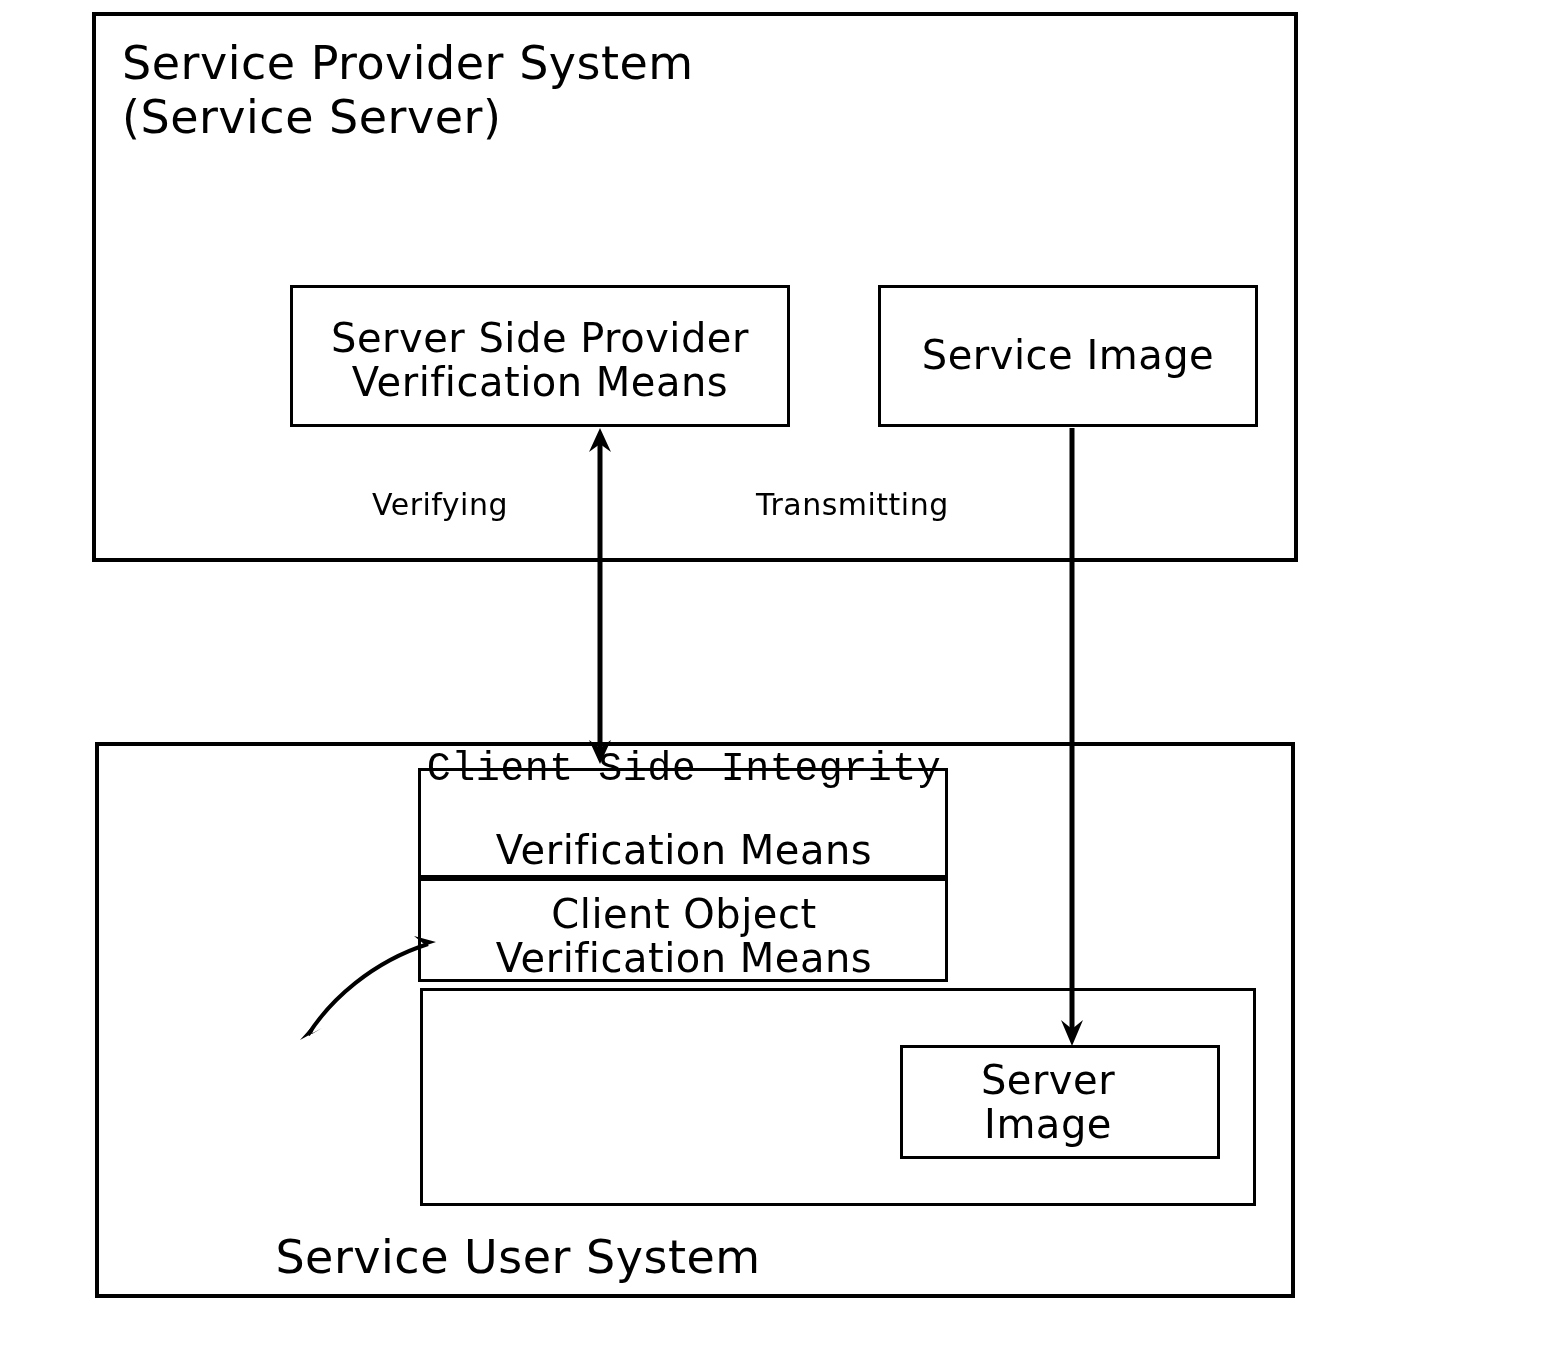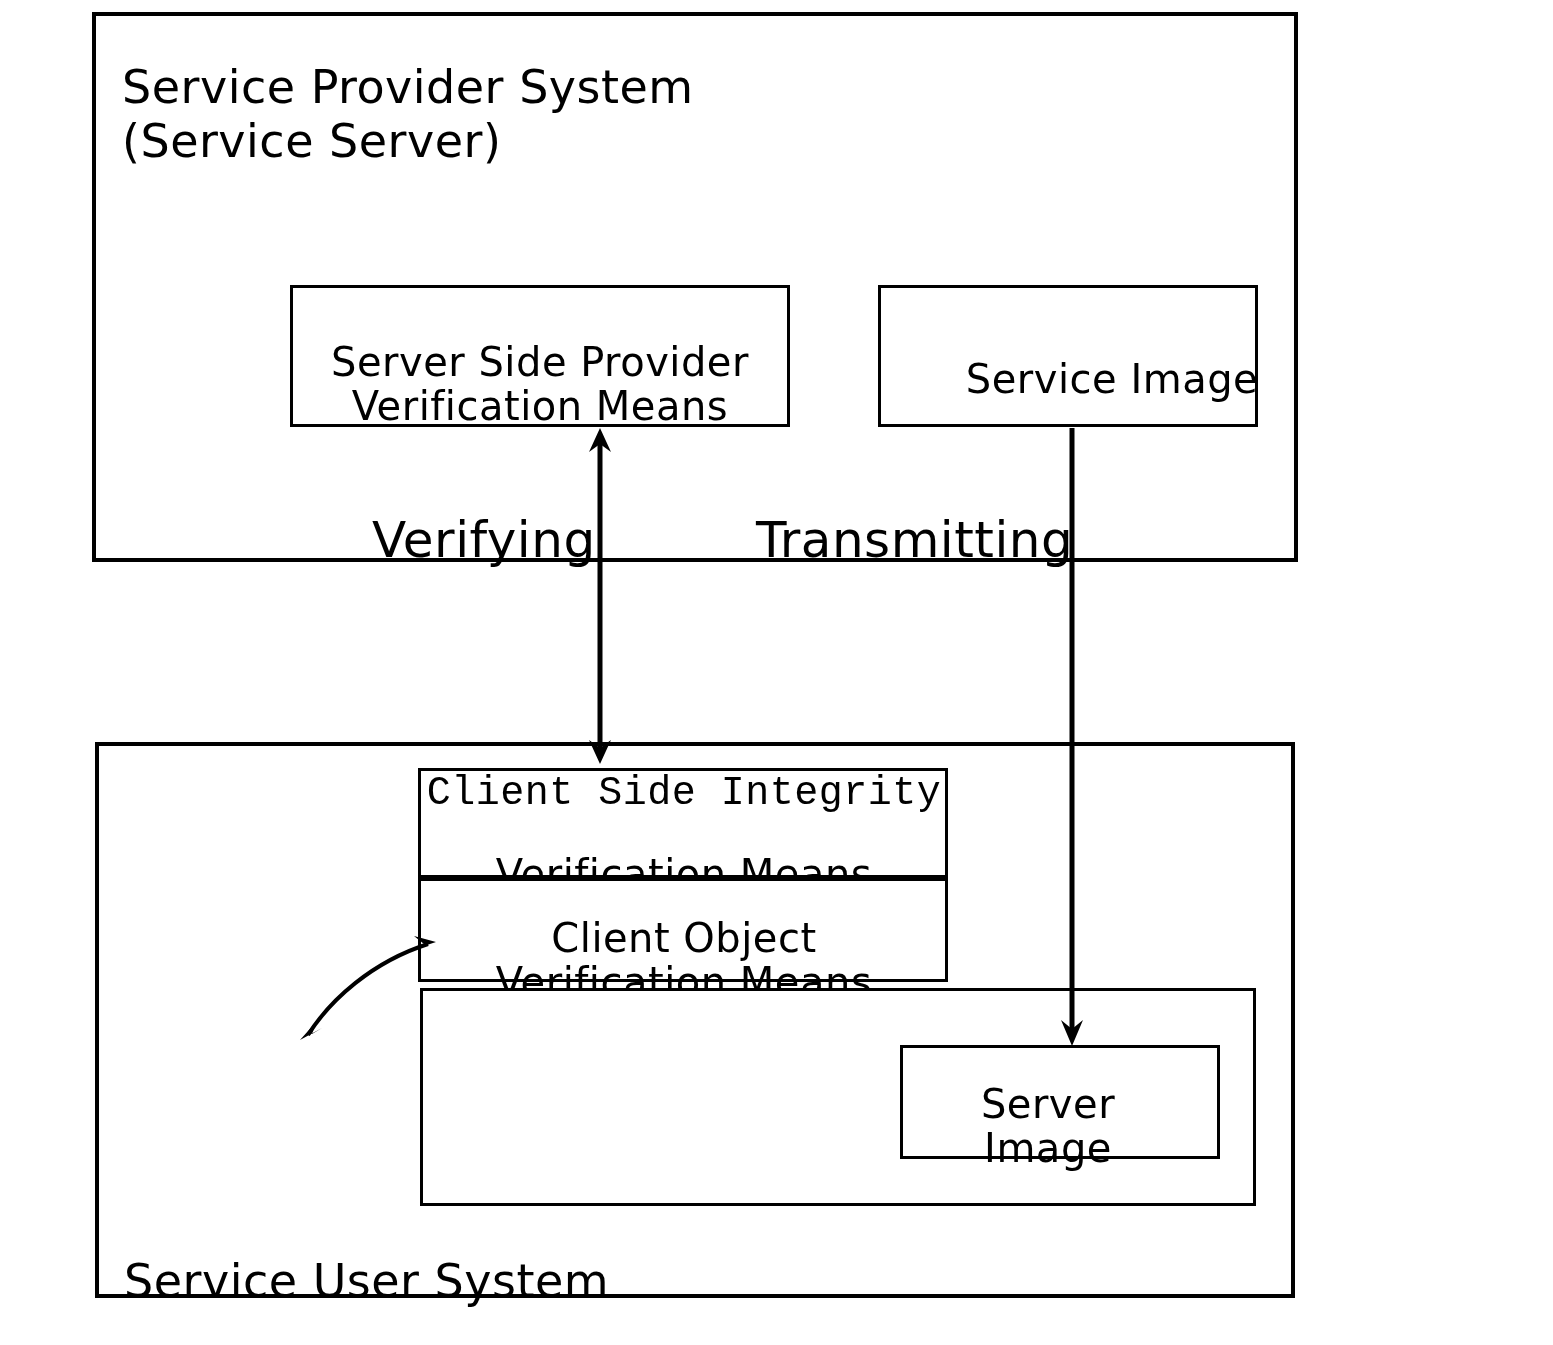--- a/index.html
+++ b/index.html
@@ -3,67 +3,67 @@
 <meta charset="utf-8">
 <style>
   html,body{margin:0;padding:0;background:#ffffff;}
   body{width:1553px;height:1345px;position:relative;overflow:hidden;
        font-family:"DejaVu Sans","Liberation Sans",sans-serif;color:#000;}
   .stage{position:absolute;left:0;top:0;width:1553px;height:1345px;}
 
   .container{position:absolute;border:4px solid #000;box-sizing:border-box;background:transparent;}
   .box{position:absolute;border:3px solid #000;box-sizing:border-box;background:#fff;}
 
-  .txt{position:absolute;white-space:pre;line-height:1.12;letter-spacing:0.5px;margin-top:24px;}
+  .txt{position:absolute;white-space:pre;line-height:1.12;letter-spacing:0.5px;}
   .center{text-align:center;}
   .left{text-align:left;}
 
   .big{font-size:46px;}
   .mid{font-size:40px;}
-  .lbl{font-size:50px;}
+  .lbl{font-size:30px;}
 
   svg.overlay{position:absolute;left:0;top:0;width:1553px;height:1345px;overflow:visible;}
 </style>
 </head>
 <body>
 
 <div class="stage">
 
   <div class="container" style="left:92px;top:12px;width:1206px;height:550px;"></div>
 
   <div class="txt big left" style="left:122px;top:38px;width:900px;">Service Provider System</div>
   <div class="txt big left" style="left:122px;top:92px;width:900px;">(Service Server)</div>
 
   <div class="box" style="left:290px;top:285px;width:500px;height:142px;"></div>
   <div class="txt mid center" style="left:280px;top:316px;width:520px;">Server Side Provider</div>
   <div class="txt mid center" style="left:280px;top:360px;width:520px;">Verification Means</div>
 
   <div class="box" style="left:878px;top:285px;width:380px;height:142px;"></div>
-  <div class="txt mid center" style="left:878px;top:333px;width:380px;padding-left:44px;">Service Image</div>
+  <div class="txt mid center" style="left:878px;top:333px;width:380px;">Service Image</div>
 
   <div class="txt lbl left" style="left:372px;top:488px;width:240px;">Verifying</div>
   <div class="txt lbl left" style="left:756px;top:488px;width:320px;">Transmitting</div>
 
   <div class="container" style="left:95px;top:742px;width:1200px;height:556px;"></div>
 
   <div class="box" style="left:418px;top:768px;width:530px;height:110px;"></div>
   <div class="txt mid center" style="left:414px;top:748px;width:540px;font-family:Liberation Mono, monospace;">Client Side Integrity</div>
   <div class="txt mid center" style="left:414px;top:828px;width:540px;">Verification Means</div>
 
   <div class="box" style="left:418px;top:878px;width:530px;height:104px;"></div>
   <div class="txt mid center" style="left:414px;top:892px;width:540px;">Client Object</div>
   <div class="txt mid center" style="left:414px;top:936px;width:540px;">Verification Means</div>
 
   <div class="box" style="left:420px;top:988px;width:836px;height:218px;"></div>
 
   <div class="box" style="left:900px;top:1045px;width:320px;height:114px;"></div>
   <div class="txt mid center" style="left:888px;top:1058px;width:320px;">Server</div>
   <div class="txt mid center" style="left:888px;top:1102px;width:320px;">Image</div>
 
-  <div class="txt big left" style="left:124px;top:1232px;width:800px;">Service User System</div>
+  <div class="txt big left" style="left:118px;top:1232px;width:800px;text-align:center;">Service User System</div>
 
   <svg class="overlay" viewBox="0 0 1553 1345">
 
     <g>
       <line x1="600" y1="436" x2="600" y2="756" stroke="#000" stroke-width="5"></line>
       <path d="M600 428 L589 452 L600 444 L611 452 Z" fill="#000"></path>
       <path d="M600 764 L589 740 L600 748 L611 740 Z" fill="#000"></path>
     </g>
 
     <g>

